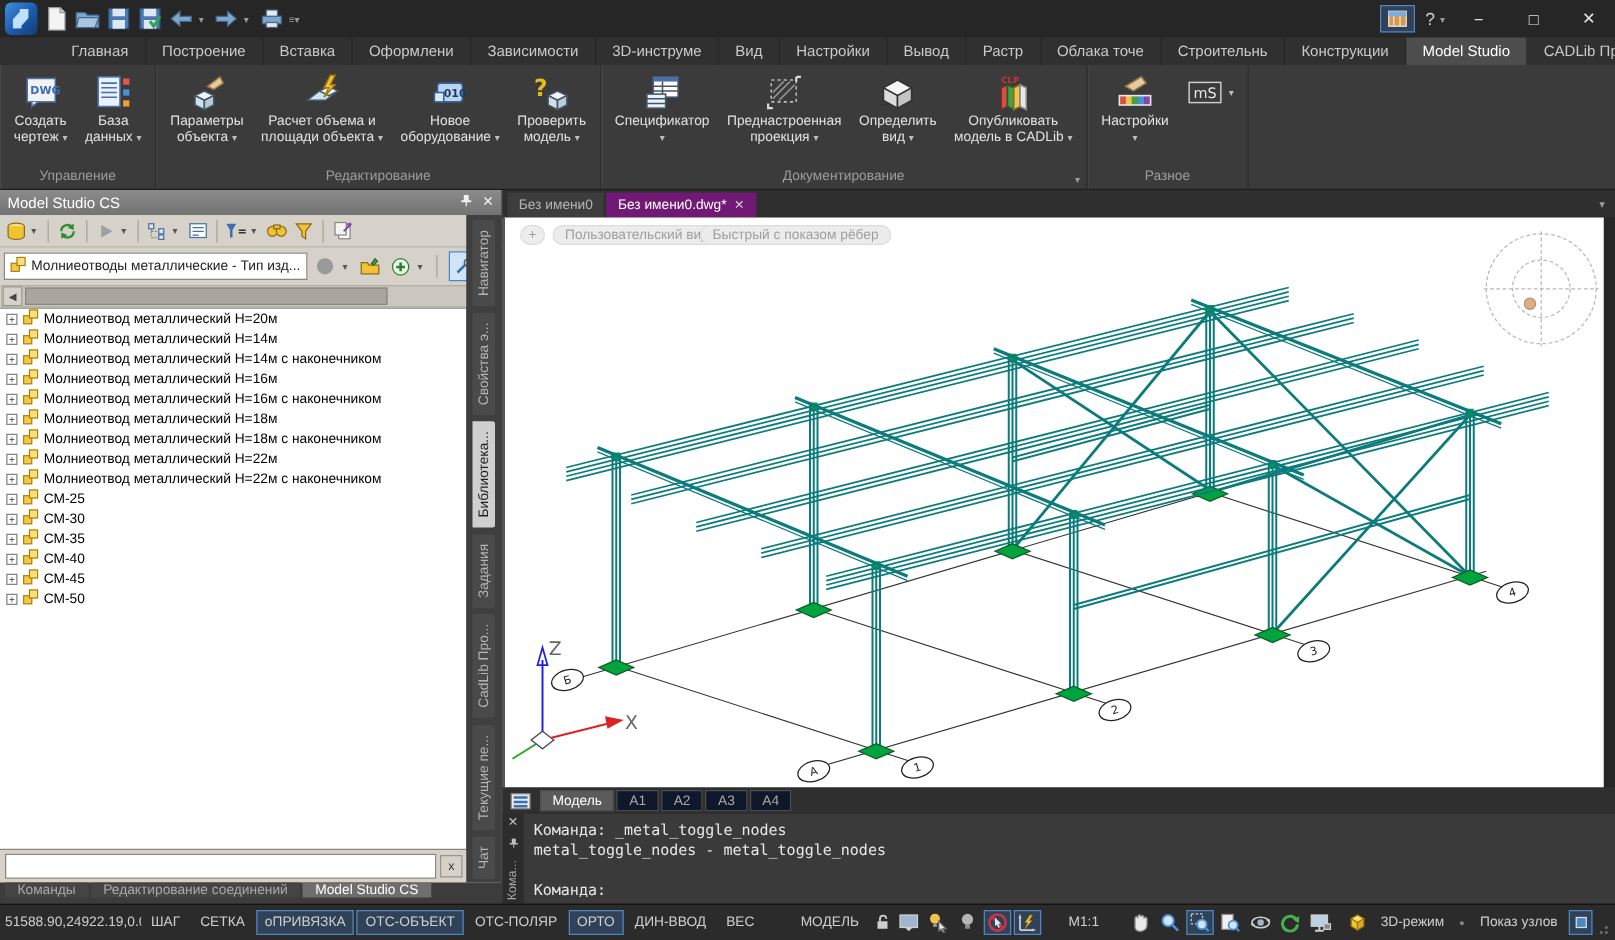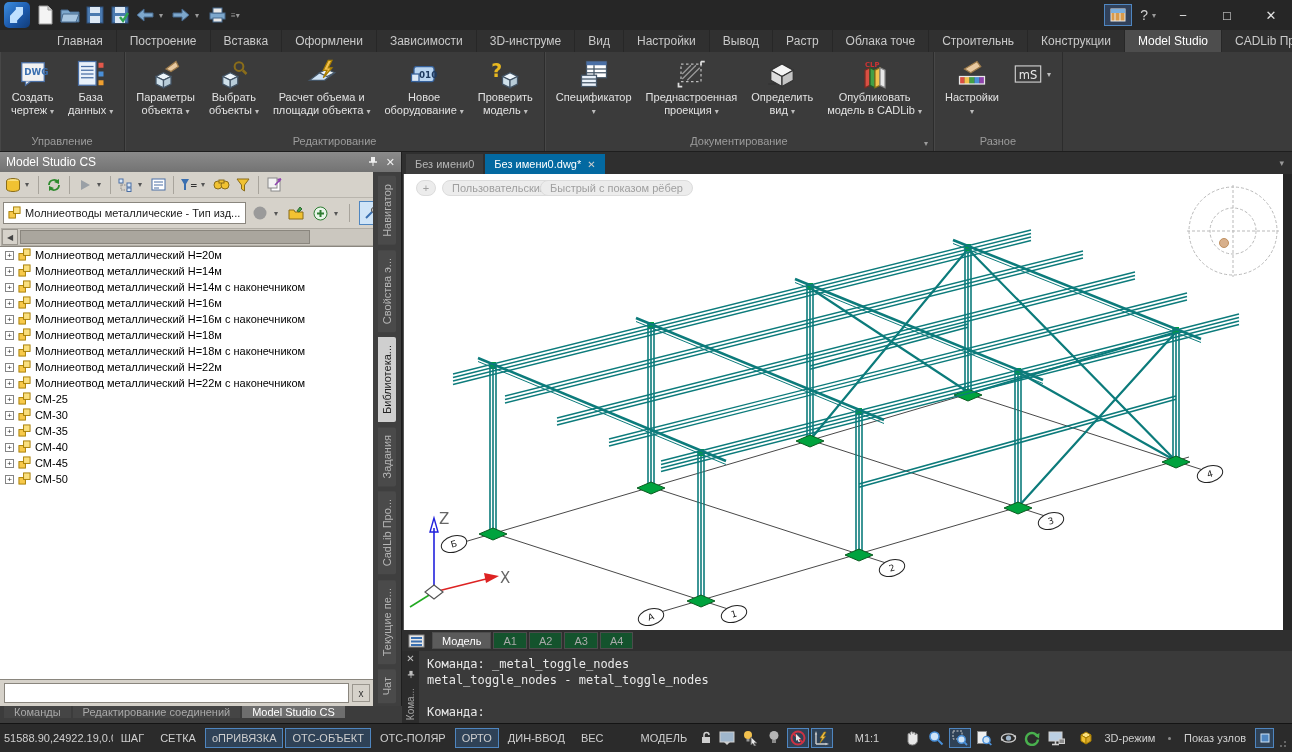--- a/index.html
+++ b/index.html
@@ -55,28 +55,28 @@
   .vtab.active { background:#cfcfcf; color:#222; }
   #pinput-row { position:absolute; left:0; top:528px; width:374px; height:26px; display:flex; align-items:center; padding:0 4px; gap:3px; }
   #pinput { flex:1; height:20px; background:#fff; border:1px solid #8a867e; }
   #pxbtn { width:18px; height:18px; background:#d6d2ca; border:1px solid #9a968e; color:#333; font-size:10px; display:flex; align-items:center; justify-content:center; }
   #pbtabs { position:absolute; left:0; top:554px; width:402px; height:33px; background:#3c3c3c; display:flex; align-items:flex-start; padding-left:4px; gap:2px; }
   .pbtab { padding:0 10px; color:#a9a9a9; font-size:11px; display:flex; align-items:center; background:#454545; }
   .pbtab.active { background:#6e6e6e; color:#fff; }
   
   #doctabs { position:absolute; left:402px; top:152px; width:890px; height:22px; background:#2f2f2f; display:flex; align-items:flex-end; padding-left:4px; }
   .dtab { height:20px; display:flex; align-items:center; gap:6px; padding:0 9px; background:#3d3d3d; color:#b5b5b5; margin-right:2px; font-size:11px; white-space:nowrap; overflow:hidden; }
-  .dtab.active { background:#0369a1; color:#fff; }
+  .dtab.active { background:#701a75; color:#fff; }
   .dclose { font-size:10px; color:#cfcfcf; }
   #dovf { margin-left:auto; margin-right:8px; color:#9a9a9a; font-size:9px; align-self:center; }
   #viewport { position:absolute; left:403px; top:174px; width:880px; height:456px; background:#fff; border-left:1px solid #555; }
   .pill { position:absolute; height:16px; border-radius:8px; background:#ececec; border:1px solid #dcdcdc; color:#9f9f9f; font-size:11px; display:flex; align-items:center; padding:0 9px; white-space:nowrap; }
   
   #layouttabs { position:absolute; left:402px; top:630px; width:890px; height:21px; background:#2f2f2f; display:flex; align-items:center; gap:2px; padding-left:4px; }
-  .ltab { height:17px; padding:0 9px; display:flex; align-items:center; background:#14532d; border:1px solid #4c4c4c; color:#a9a9a9; font-size:11px; }
+  .ltab { height:17px; padding:0 9px; display:flex; align-items:center; background:#0f172a; border:1px solid #4c4c4c; color:#a9a9a9; font-size:11px; }
   .ltab.active { background:#5b5b5b; color:#fff; }
   
   #cmd { position:absolute; left:402px; top:651px; width:890px; height:72px; background:#3a3a3a; display:flex; }
   #cmdstrip { width:17px; background:#2c2c2c; display:flex; flex-direction:column; align-items:center; padding-top:2px; gap:4px; color:#c0c0c0; }
   #cmdstrip .vlbl { writing-mode:vertical-rl; transform:rotate(180deg); font-size:10px; color:#a5a5a5; margin-top:2px; }
   #cmdtext { flex:1; padding:5px 8px; font-family:"DejaVu Sans Mono","Liberation Mono",monospace; font-size:12px; color:#e8e8e8; line-height:16px; white-space:pre; }
   
   #statusbar { position:absolute; left:0; top:723px; width:1292px; height:29px; background:#2b2b2b; border-top:1px solid #141414; display:flex; align-items:center; font-size:11px; color:#cfcfcf; padding:0 4px; }
   #coords { width:126px; white-space:nowrap; overflow:hidden; }
   .stog { padding:3px 6px; margin:0 1px; border:1px solid transparent; white-space:nowrap;text-align:right; }
@@ -219,32 +219,20 @@
               <polygon points="4,14 10,17 10,23 4,20" fill="#cfe0ea" stroke="#456"></polygon>
               <polygon points="16,14 10,17 10,23 16,20" fill="#b8ccd8" stroke="#456"></polygon>
               <path d="M12 8 L20 2 L22 6 L16 10Z" fill="#e8c9a0" stroke="#9c7a4a"></path>
             </svg>
           </div>
       <div class="rlbl">Параметры<br>объекта <span class="rarr">▾</span></div>
         </div>
         <div class="rbtn">
       <div class="ricon">
             <svg width="30" height="30" viewBox="0 0 24 24">
-              <polygon points="3,14 9,11 15,14 9,17" fill="#eef6fb" stroke="#456"></polygon>
-              <polygon points="3,14 9,17 9,23 3,20" fill="#cfe0ea" stroke="#456"></polygon>
-              <polygon points="15,14 9,17 9,23 15,20" fill="#b8ccd8" stroke="#456"></polygon>
-              <circle cx="16" cy="6" r="3.5" fill="none" stroke="#8a6d1a" stroke-width="1.6"></circle>
-              <line x1="19" y1="9" x2="22" y2="12" stroke="#8a6d1a" stroke-width="2"></line>
-            </svg>
-          </div>
-      <div class="rlbl">Выбрать<br>объекты <span class="rarr">▾</span></div>
-        </div>
-        <div class="rbtn">
-      <div class="ricon">
-            <svg width="30" height="30" viewBox="0 0 24 24">
               <polygon points="2,17 14,17 22,11 10,11" fill="#cfe3f5" stroke="#456"></polygon>
               <polygon points="10,11 16,8 22,11 16,14" fill="#eef6fb" stroke="#456"></polygon>
               <polygon points="17,1 13,9 16,9 13,15 20,7 17,7 20,1" fill="#f2c14e" stroke="#a67c00"></polygon>
             </svg>
           </div>
       <div class="rlbl">Расчет объема и<br>площади объекта <span class="rarr">▾</span></div>
         </div>
         <div class="rbtn">
       <div class="ricon">
             <svg width="30" height="30" viewBox="0 0 24 24">
@@ -623,21 +611,21 @@
 
 <div id="doctabs">
     <span class="dtab" style="max-width:78px">Без имени0</span>
     <span class="dtab active" style="">Без имени0.dwg*<span class="dclose">✕</span></span>
     <span id="dovf">▾</span>
   </div>
 
 <div id="viewport">
   <div class="pill" style="left:12px;top:6px;width:20px;padding:0;justify-content:center">+</div>
   <div class="pill" style="left:38px;top:6px">Пользовательский вид</div>
-  <div class="pill" style="left:136px;top:6px">Быстрый с показом рёбер</div>
+  <div class="pill" style="left:156px;top:6px">Быстрый с показом рёбер</div>
   <svg id="vpsvg" width="880" height="455">
 
     <path d="M50 371 L564 220 M243 442 L785 283 M89 359 L324 435 M247 313 L482 389 M406 266 L641 342 M564 220 L799 296" stroke="#333" stroke-width="0.9" fill="none"></path>
 
     <path d="M614 333 L772 158 M614 198 L772 287 M772 287 L564 75 M564 220 L772 158 M406 266 L564 75 M406 114 L564 218" stroke="#0c7b7b" stroke-width="2.2" fill="none"></path>
 
     <path d="M455 310 L772 222 M455 313.2 L772 225.2 M406 192 L564 150 M406 195.2 L564 153.2" stroke="#0c7b7b" stroke-width="1.6" fill="none"></path>
     <g id="gen-struct">
         <line x1="294" y1="426" x2="294" y2="277" stroke="#0c7b7b" stroke-width="1.6"></line>
         <line x1="297" y1="426" x2="297" y2="277" stroke="#0c7b7b" stroke-width="1.6"></line>

